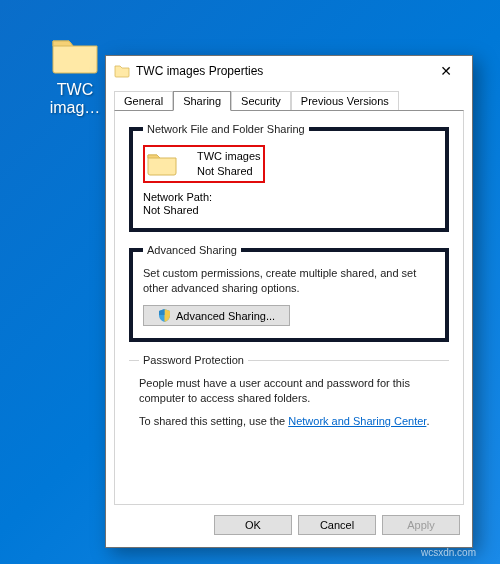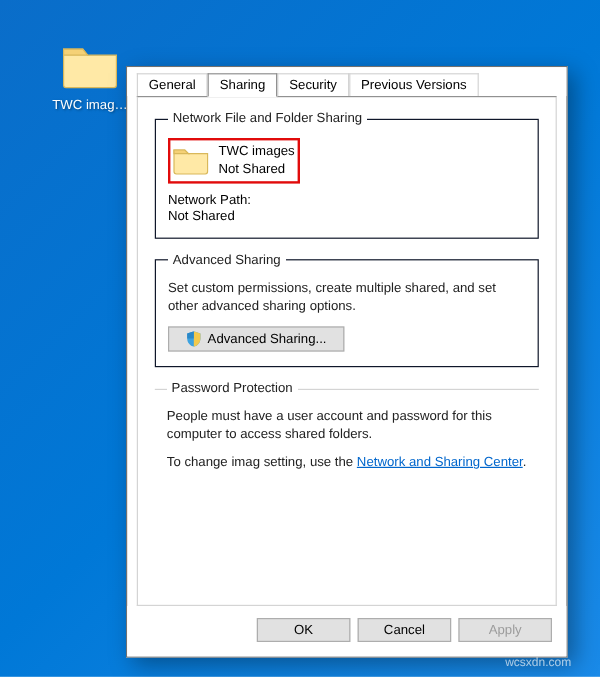--- a/index.html
+++ b/index.html
@@ -17,21 +17,21 @@
       width: 70px;
       text-align: center;
       cursor: pointer;
     }
     .desktop-icon .folder-glyph {
       width: 48px; height: 40px;
       margin: 0 auto 4px;
     }
     .desktop-icon .label {
       color: #fff;
-      font-size: 11px;
+      font-size: 16px;
       text-shadow: 1px 1px 2px rgba(0,0,0,0.4);
       display: block;
       text-align: center;
     }
     .dialog {
       position: absolute;
       top: 55px; left: 105px;
       width: 368px; height: 493px;
       background: #fff;
       border: 1px solid #707070;
@@ -81,34 +81,34 @@
     .tab-panel {
       margin: 0 8px;
       border: 1px solid #d4d4d4;
       border-top-color: #919191;
       flex: 1;
       padding: 12px 14px;
       background: #fff;
       position: relative;
     }
     fieldset.group {
-      border: 1px solid #0f172a;
+      border: 4px solid #0f172a;
       padding: 10px 10px 12px 10px;
       margin-bottom: 12px;
       position: relative;
     }
     fieldset.group legend {
       font-size: 11px;
       padding: 0 4px;
       color: #222;
     }
     .nfs-row {
       display: flex;
       align-items: center;
-      gap: 8px;
+      gap: 20px;
       padding: 2px;
       width: fit-content;
       justify-content: center;
     }
     .red-box { border: 2px solid #e10b0b; }
     .folder-small { width: 30px; height: 26px; }
     .nfs-text { line-height: 1.35; }
     .np-label { margin-top: 8px; }
     .np-value { margin-top: 1px; }
     .share-btn-wrap { margin-top: 6px; width: fit-content; padding: 2px; }
@@ -150,20 +150,29 @@
 
 <div class="desktop-icon">
   <svg class="folder-glyph" viewBox="0 0 48 40">
     <path d="M2 6h16l4 5h24v25a2 2 0 0 1-2 2H4a2 2 0 0 1-2-2z" fill="#ffe9a6" stroke="#d9b85a"></path>
     <path d="M2 6h16l4 5H2z" fill="#f5d176" stroke="#d9b85a"></path>
   </svg>
   <span class="label">TWC  imag…</span>
 </div>
 
 <div class="dialog">
+  <div class="titlebar">
+    <svg class="icon" viewBox="0 0 16 16">
+      <path d="M1 3h5l2 2h7v8a1 1 0 0 1-1 1H2a1 1 0 0 1-1-1z" fill="#ffe9a6" stroke="#d9b85a" stroke-width="0.8"></path>
+    </svg>
+    <span class="title">TWC  images Properties</span>
+    <button class="close-btn">
+      <span class="close-x">✕</span>
+    </button>
+  </div>
 
   <div class="tabs">
     <div class="tab">General</div>
     <div class="tab active">Sharing</div>
     <div class="tab">Security</div>
     <div class="tab">Previous Versions</div>
   </div>
 
   <div class="tab-panel">
 
@@ -193,21 +202,21 @@
           <path d="M6.5 0L1 2v4h5.5V0z" fill="#2b88c7"></path>
         </svg>
         <span>Advanced Sharing...</span>
       </button>
     </fieldset>
 
     <fieldset class="group" style="border:none;border-top:1px solid #d4d4d4;">
       <legend>Password Protection</legend>
       <div class="pp-desc">People must have a user account and password for this computer to access shared folders.</div>
       <div class="pp-desc">
-        <span>To change imag setting, use the </span><a class="link">Network and Sharing Center</a><span>.</span>
+        <span>To shared this setting, use the </span><a class="link">Network and Sharing Center</a><span>.</span>
       </div>
     </fieldset>
 
   </div>
 
   <div class="dlg-buttons">
     <button class="win-btn">OK</button>
     <button class="win-btn">Cancel</button>
     <button class="win-btn" disabled="">Apply</button>
   </div>

